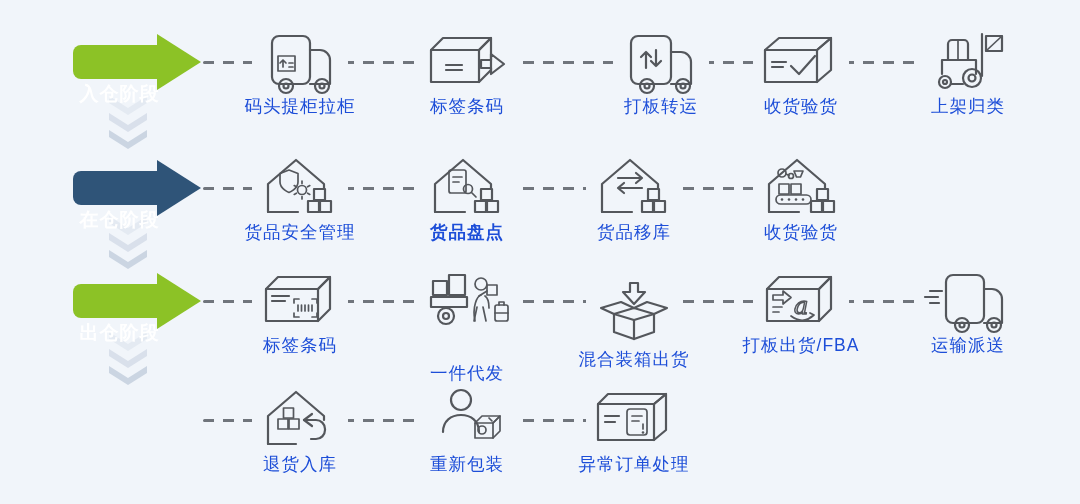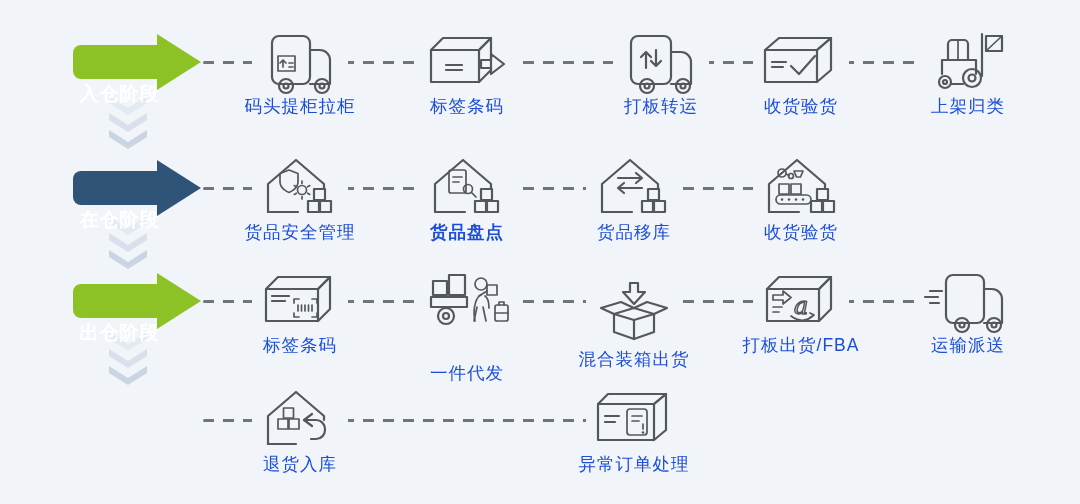--- a/index.html
+++ b/index.html
@@ -307,20 +307,34 @@
           <path d="M16 62 h28"></path>
           <rect x="26" y="37" width="10" height="10" class="thin"></rect>
           <rect x="37" y="37" width="10" height="10" class="thin"></rect>
           <rect x="31.5" y="26" width="10" height="10" class="thin"></rect>
           <path d="M60 32 l-8 6 8 6"></path>
           <path d="M52 38 h12 a9 9 0 0 1 9 9 v1 a9 9 0 0 1 -9 9 h-5"></path>
         </svg>
       </div>
       <div class="step-label">退货入库</div>
     </div>
+    <div class="step" style="left: 372px; top: 382px;">
+      <div class="icon-box">
+        <svg width="96" height="76" viewBox="0 0 96 76">
+          <circle cx="42" cy="18" r="10"></circle>
+          <path d="M24 50 c0 -11 8 -17 18 -17 s18 6 18 17"></path>
+          <rect x="56" y="41" width="18" height="15" class="thin"></rect>
+          <path d="M56 41 l7 -7 h18 l-7 7" class="thin"></path>
+          <path d="M74 41 l7 -7 v15 l-7 7" class="thin"></path>
+          <circle cx="63" cy="48" r="4" class="thin"></circle>
+          <path d="M70 36 l3 3" class="thin"></path>
+        </svg>
+      </div>
+      <div class="step-label">重新包装</div>
+    </div>
     <div class="step" style="left: 539px; top: 382px;">
       <div class="icon-box">
         <svg width="96" height="76" viewBox="0 0 96 76">
           <rect x="12" y="22" width="56" height="36"></rect>
           <path d="M12 22 L22 12 H80 L68 22"></path>
           <path d="M68 22 L80 12 V48 L68 58"></path>
           <path d="M19 34 h14 M19 40 h10"></path>
           <rect x="41" y="27" width="20" height="26" rx="3" class="thin"></rect>
           <path d="M46 34 h10 M46 39 h7" class="thin"></path>
           <path d="M57 42 v5" class="thin"></path>

